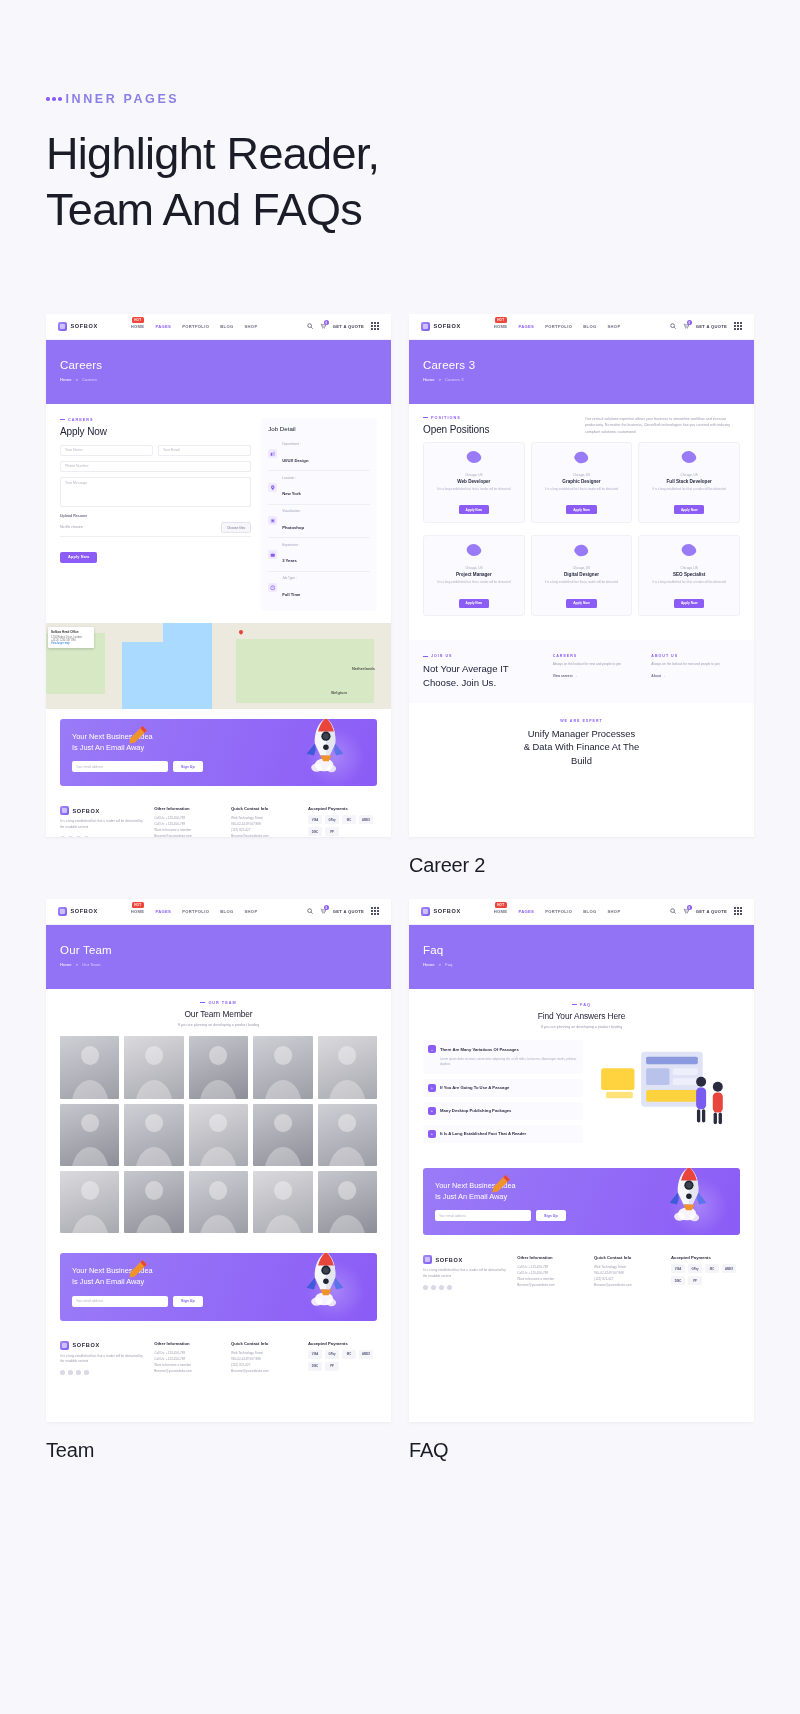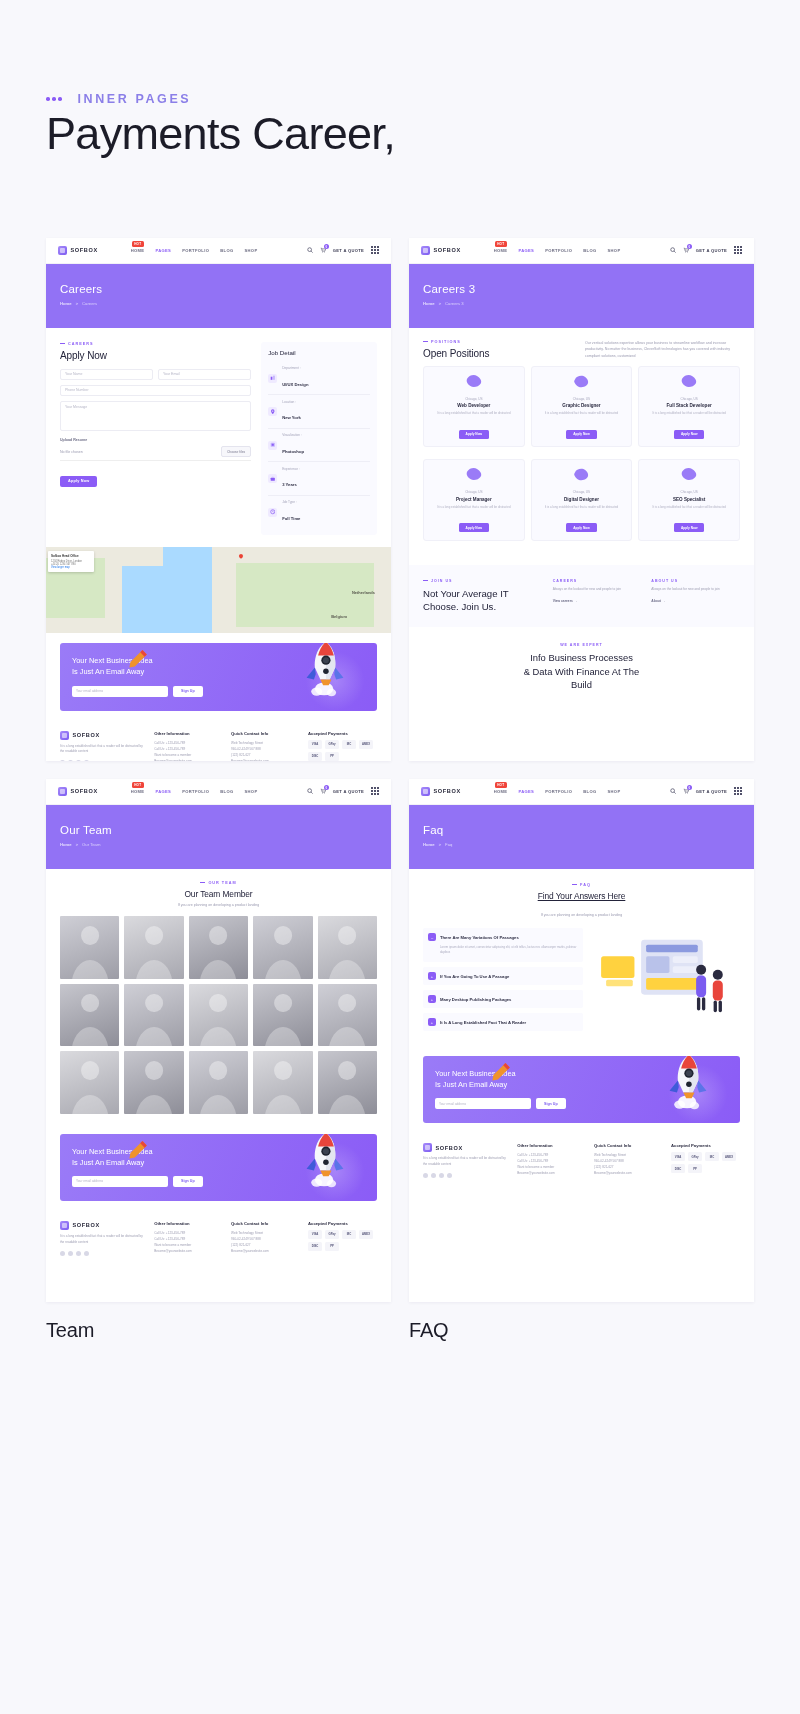--- a/index.html
+++ b/index.html
@@ -8,21 +8,21 @@
     background: #f8f8fc;
     font-family: "Liberation Sans", sans-serif;
     -webkit-font-smoothing: antialiased;
   }
   body { width: 800px; min-height: 1714px; position: relative; overflow-x: hidden; }
 
   .page { width: 800px; padding: 0 0 60px 0; }
 
   
   .intro { padding: 92px 46px 0 46px; }
-  .eyebrow { display: flex; align-items: center; gap: 16px; }
+  .eyebrow { display: flex; align-items: center; gap: 4px; margin-bottom: 20px; }
   .eyebrow-dots { display: inline-flex; gap: 2.5px; align-items: center; }
   .eyebrow-dots i { width: 3.5px; height: 3.5px; border-radius: 50%; background: #8b5cf6; display: block; }
   .eyebrow-text {
     font-size: 12.5px; letter-spacing: 2.6px; font-weight: 700; color: #8b7fe8;
     text-transform: uppercase;
   }
   .headline {
     font-size: 45px; line-height: 1.24; font-weight: 300; color: #1c1c28;
     letter-spacing: -0.7px; margin-bottom: 34px;
   }
@@ -204,21 +204,22 @@
   <section class="intro">
     <div class="eyebrow">
       <span class="eyebrow-dots">
           <i></i>
           <i></i>
           <i></i>
         </span>
       <span class="eyebrow-text">INNER PAGES</span>
     </div>
     <h1 class="headline">
-      <span>Payments Career,</span>
+      <span>Highlight Reader,</span>
+      <span>Team And FAQs</span>
     </h1>
   </section>
 
   <section class="grid">
 
     <div class="cell">
       <div class="shot">
         <div class="mini">
 
           <div class="topbar">
@@ -581,28 +582,29 @@
             <div>
               <div class="col-k">ABOUT US</div>
               <div class="col-d">Always on the lookout for new and people to join</div>
               <div class="col-l">About  →</div>
             </div>
           </div>
 
           <div class="cta">
             <div class="k">WE ARE EXPERT</div>
             <h3>
-              <span style="display:block">Info Business Processes</span>
+              <span style="display:block">Unify Manager Processes</span>
               <span style="display:block">&amp; Data With Finance At The</span>
               <span style="display:block">Build</span>
             </h3>
           </div>
 
         </div>
       </div>
+      <div class="cell-label">Career 2</div>
     </div>
 
     <div class="cell">
       <div class="shot">
         <div class="mini">
 
           <div class="topbar">
             <div class="brand">
               <span class="brand-mark"></span>
               <span class="brand-name">SOFBOX</span>
@@ -811,21 +813,21 @@
               <span class="sep">&gt;</span>
               <span class="cur">Faq</span>
             </div>
           </div>
 
           <div class="faq-head">
             <div class="kicker" style="justify-content:center;">
               <span class="dash"></span>
               <span>FAQ</span>
             </div>
-            <div class="h2 sm" style="margin-bottom:11px;text-decoration:underline;">Find Your Answers Here</div>
+            <div class="h2 sm" style="margin-bottom:3px;">Find Your Answers Here</div>
             <div class="muted">If you are planning on developing a product landing</div>
           </div>
 
           <div class="faq-wrap">
             <div>
               <div class="faq-item open">
                 <div class="faq-q">
                   <span class="faq-sq">–</span>
                   <span class="faq-t">There Are Many Variations Of Passages</span>
                 </div>

